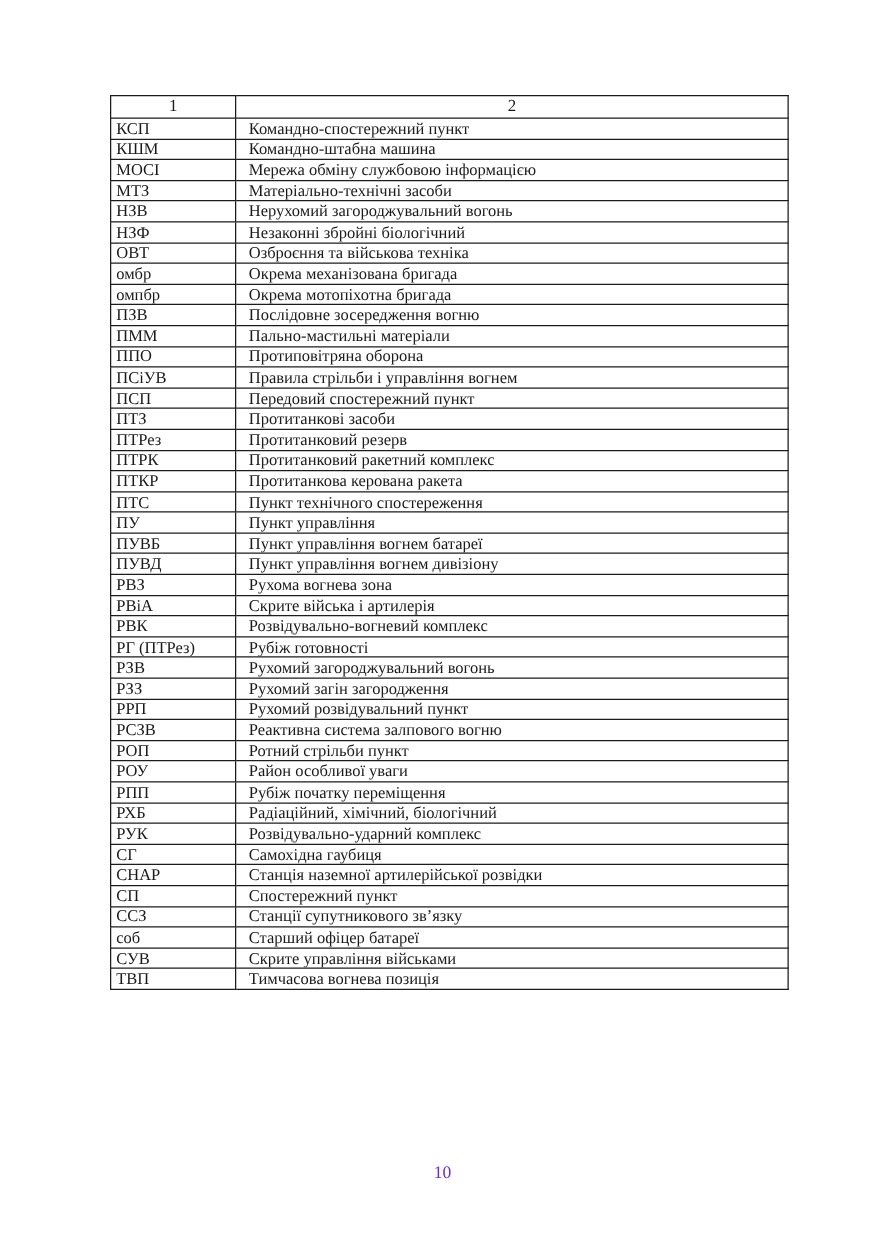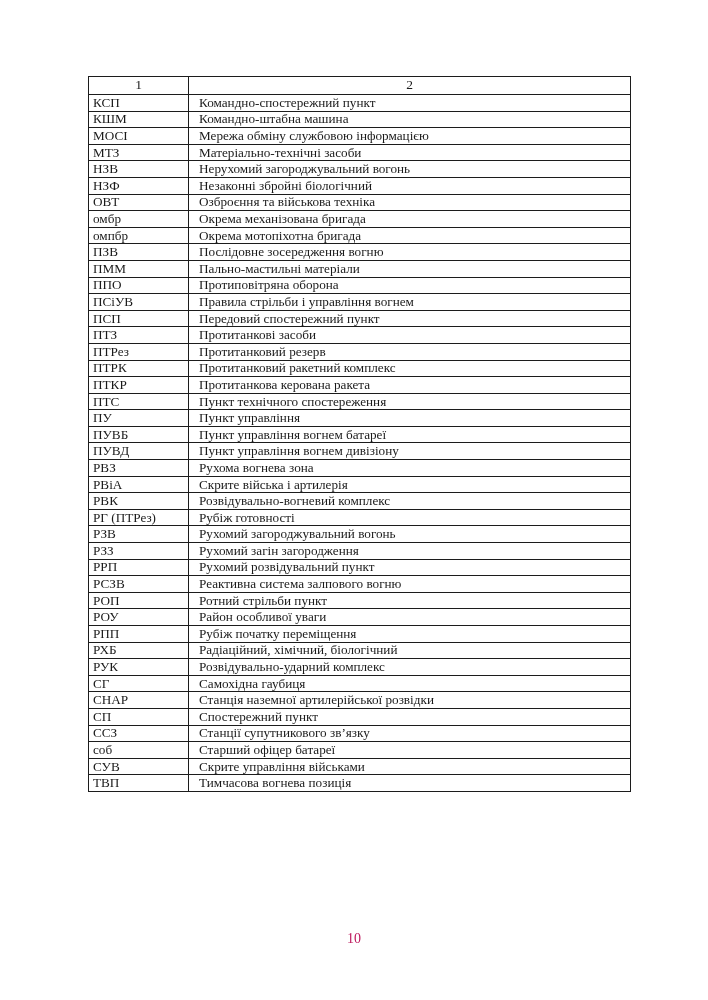--- a/index.html
+++ b/index.html
@@ -43,21 +43,21 @@
   }
   table.abbr-table td.abbr { padding-left: 4px; text-align: left; }
   table.abbr-table td.meaning { padding-left: 10px; text-align: left; }
   .page-number {
     position: absolute;
     left: 0;
     top: 931px;
     width: 708px;
     text-align: center;
     font-size: 14px;
-    color: #be185d;
+    color: #6d28d9;
   }
 </style>
 </head>
 <body>
 
 <div class="page">
 
   <table class="abbr-table">
     <colgroup>
       <col class="c1">

